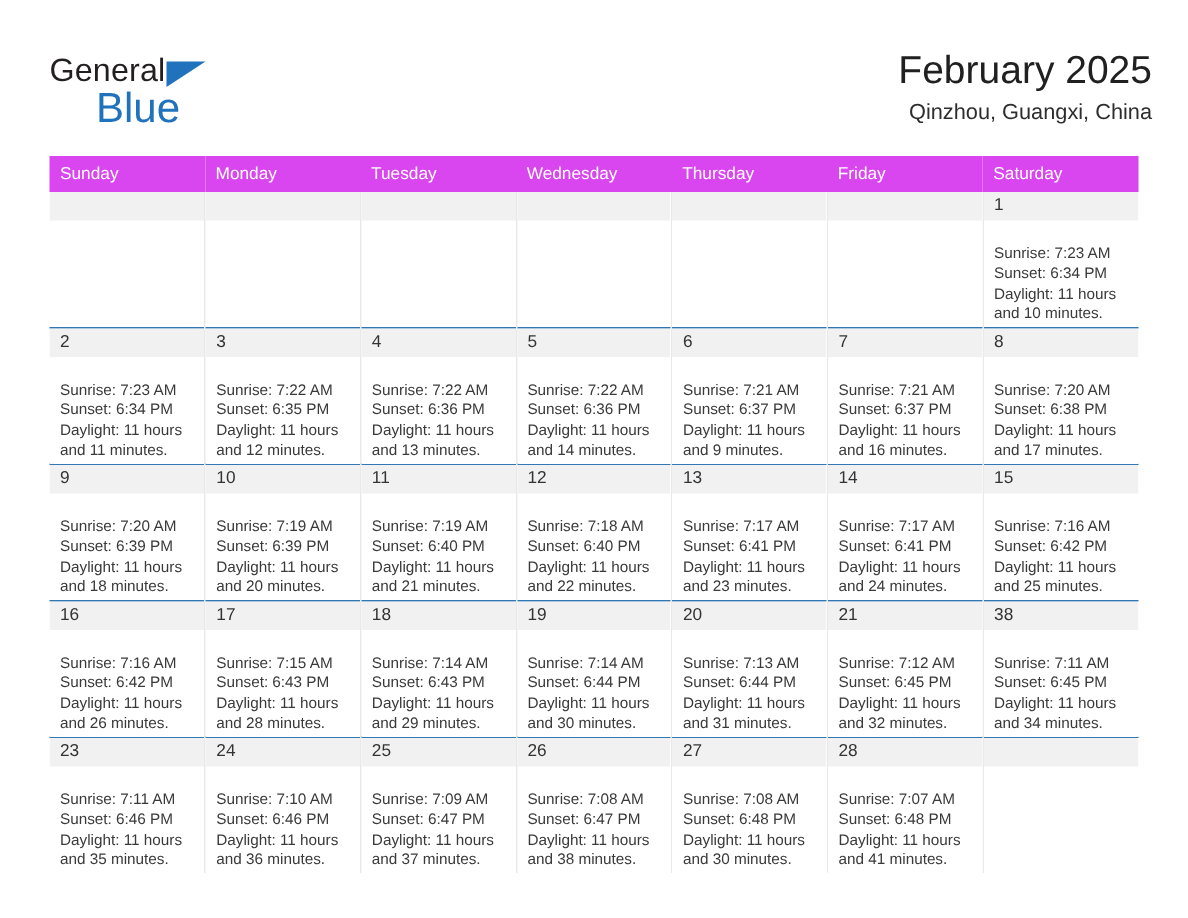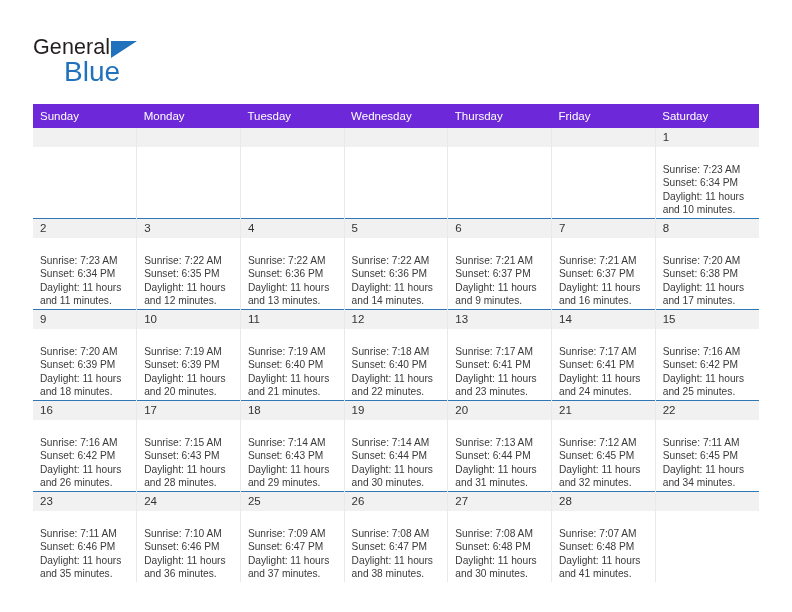--- a/index.html
+++ b/index.html
@@ -94,21 +94,21 @@
     position: absolute;
     left: 33px;
     top: 104px;
     width: 726px;
     border-collapse: collapse;
     table-layout: fixed;
   }
   .calendar col { width: 103.71px; }
 
   .calendar thead th {
-    background: #6d28d9;
+    background: #d946ef;
     color: #ffffff;
     font-size: 11.5px;
     font-weight: normal;
     text-align: left;
     padding: 6px 0 6px 7px;
     height: 20px;
     box-sizing: border-box;
     border: none;
   }
 
@@ -155,20 +155,24 @@
 <div class="page">
 
   <div class="header">
 
     <div class="logo">
       <span class="logo-general">General</span>
       <span class="logo-tri"></span>
       <span class="logo-blue">Blue</span>
     </div>
 
+    <div class="title-block">
+      <div class="cal-title">February 2025</div>
+      <div class="cal-subtitle">Qinzhou, Guangxi, China</div>
+    </div>
 
   </div>
 
   <table class="calendar">
     <colgroup>
       <col>
         <col>
         <col>
         <col>
         <col>
@@ -408,21 +412,21 @@
         </td>
         <td class="daycell">
           <div class="daynum-bar">21</div>
           <div class="dayinfo">
             <div>Sunrise: 7:12 AM</div>
             <div>Sunset: 6:45 PM</div>
             <div class="daylight">Daylight: 11 hours and 32 minutes.</div>
           </div>
         </td>
         <td class="daycell last">
-          <div class="daynum-bar">22</div>
+          <div class="daynum-bar">38</div>
           <div class="dayinfo">
             <div>Sunrise: 7:11 AM</div>
             <div>Sunset: 6:45 PM</div>
             <div class="daylight">Daylight: 11 hours and 34 minutes.</div>
           </div>
         </td>
       </tr>
 
       <tr class="weekrow">
         <td class="daycell">

